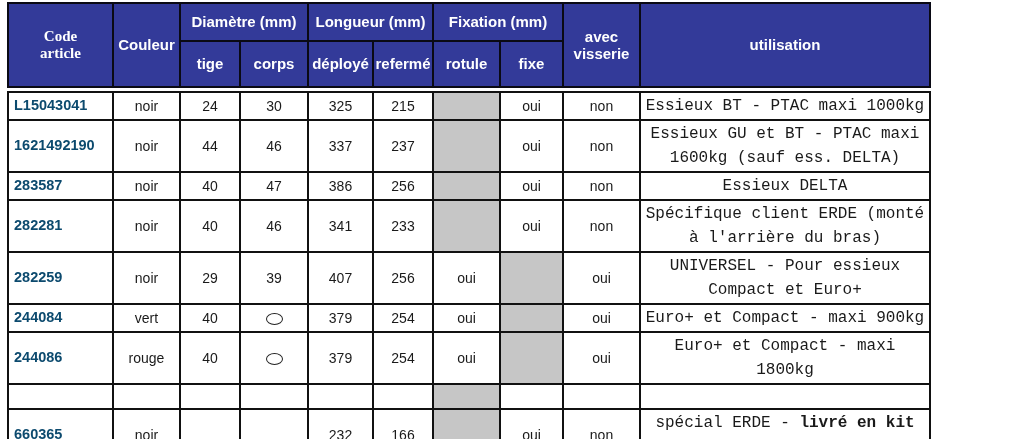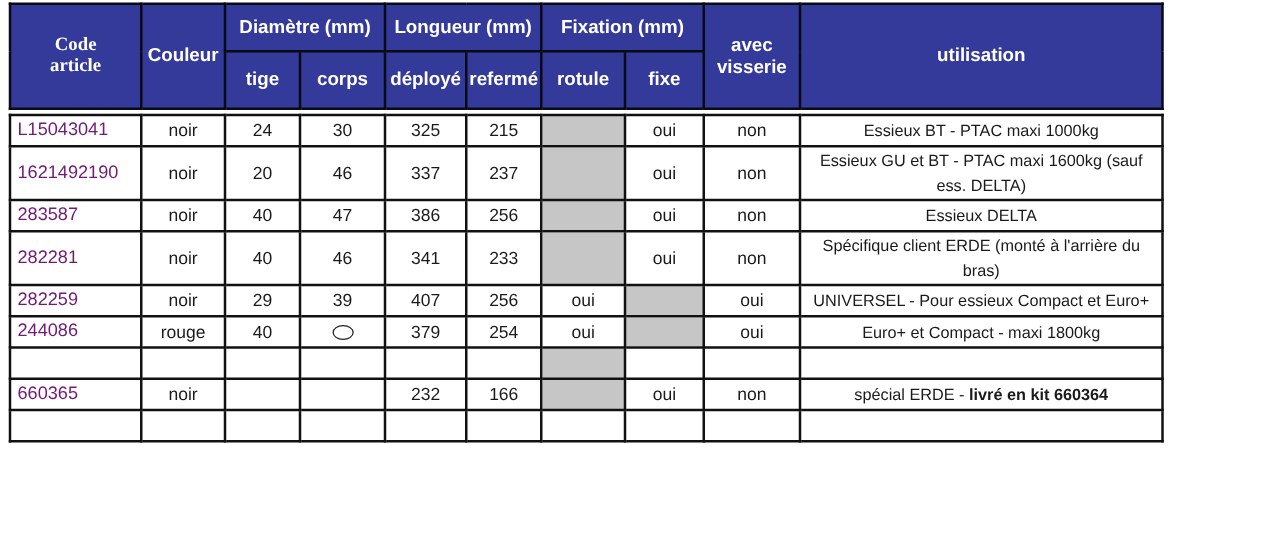--- a/index.html
+++ b/index.html
@@ -25,24 +25,24 @@
   .body-table{margin-top:3px;}
   .body-table td{
     border:2px solid #111111;text-align:center;vertical-align:middle;
     font-size:14px;color:#1a1a1a;padding:1px 2px;height:21px;line-height:1.2;
     overflow:hidden;
   }
   .body-table td.section{
     font-weight:bold;font-size:14.5px;height:22px;color:#000000;
   }
   .body-table td.c-code{
-    text-align:left;font-weight:normal;padding-left:5px;font-size:14.5px;color:#701a75;
+    text-align:left;font-weight:bold;padding-left:5px;font-size:14.5px;color:#0c4a6e;
   }
   .body-table td.c-utilisation{
-    font-size:13px;line-height:1.5;padding:1px 2px;
+    font-size:16px;line-height:1.5;padding:1px 2px;font-family:Liberation Mono, monospace;
   }
   .body-table td.gray{background:#c6c6c6;}
   .oval{
     display:inline-block;width:15px;height:10px;border:1px solid #222222;
     border-radius:50%;vertical-align:middle;
   }
 </style>
 </head>
 <body>
 
@@ -104,21 +104,21 @@
           <td class="c-deploye">325</td>
           <td class="c-referme">215</td>
           <td class="c-rotule gray"></td>
           <td class="c-fixe">oui</td>
           <td class="c-visserie">non</td>
           <td class="c-utilisation">Essieux BT - PTAC maxi 1000kg</td>
         </tr>
         <tr>
           <td class="c-code">1621492190</td>
           <td class="c-couleur">noir</td>
-          <td class="c-tige">20</td>
+          <td class="c-tige">44</td>
           <td class="c-corps">46</td>
           <td class="c-deploye">337</td>
           <td class="c-referme">237</td>
           <td class="c-rotule gray"></td>
           <td class="c-fixe">oui</td>
           <td class="c-visserie">non</td>
           <td class="c-utilisation">Essieux GU et BT - PTAC maxi 1600kg (sauf ess. DELTA)</td>
         </tr>
         <tr>
           <td class="c-code">283587</td>
@@ -148,20 +148,32 @@
           <td class="c-code">282259</td>
           <td class="c-couleur">noir</td>
           <td class="c-tige">29</td>
           <td class="c-corps">39</td>
           <td class="c-deploye">407</td>
           <td class="c-referme">256</td>
           <td class="c-rotule">oui</td>
           <td class="c-fixe gray"></td>
           <td class="c-visserie">oui</td>
           <td class="c-utilisation">UNIVERSEL - Pour essieux Compact et Euro+</td>
+        </tr>
+        <tr>
+          <td class="c-code">244084</td>
+          <td class="c-couleur">vert</td>
+          <td class="c-tige">40</td>
+          <td class="c-corps"><span class="oval"></span></td>
+          <td class="c-deploye">379</td>
+          <td class="c-referme">254</td>
+          <td class="c-rotule">oui</td>
+          <td class="c-fixe gray"></td>
+          <td class="c-visserie">oui</td>
+          <td class="c-utilisation">Euro+ et Compact - maxi  900kg</td>
         </tr>
         <tr>
           <td class="c-code">244086</td>
           <td class="c-couleur">rouge</td>
           <td class="c-tige">40</td>
           <td class="c-corps"><span class="oval"></span></td>
           <td class="c-deploye">379</td>
           <td class="c-referme">254</td>
           <td class="c-rotule">oui</td>
           <td class="c-fixe gray"></td>

